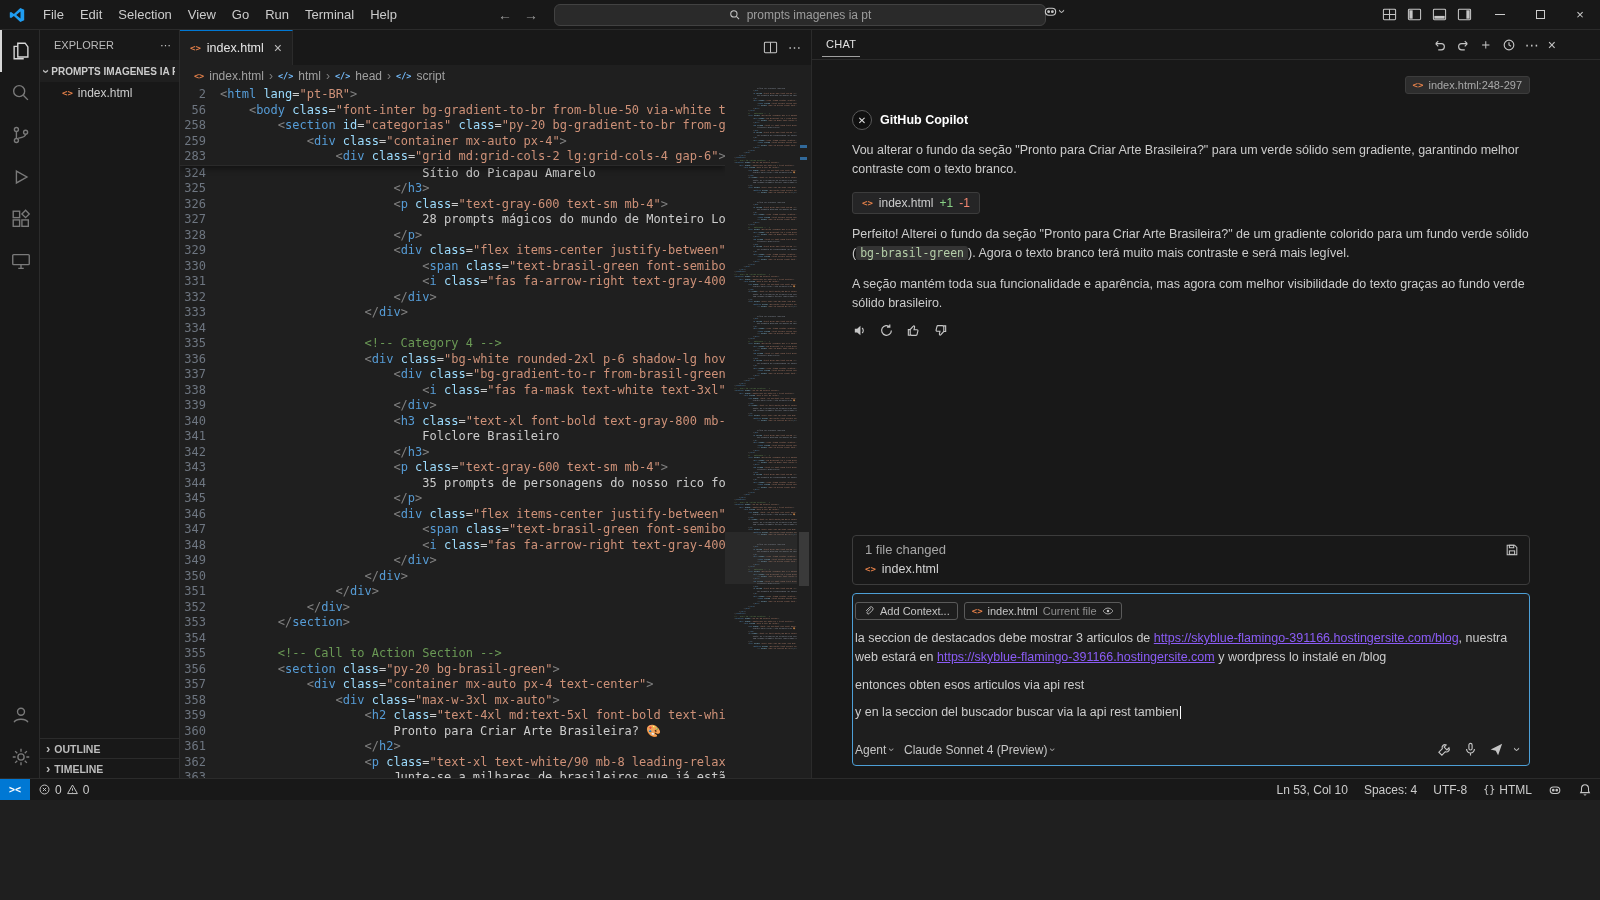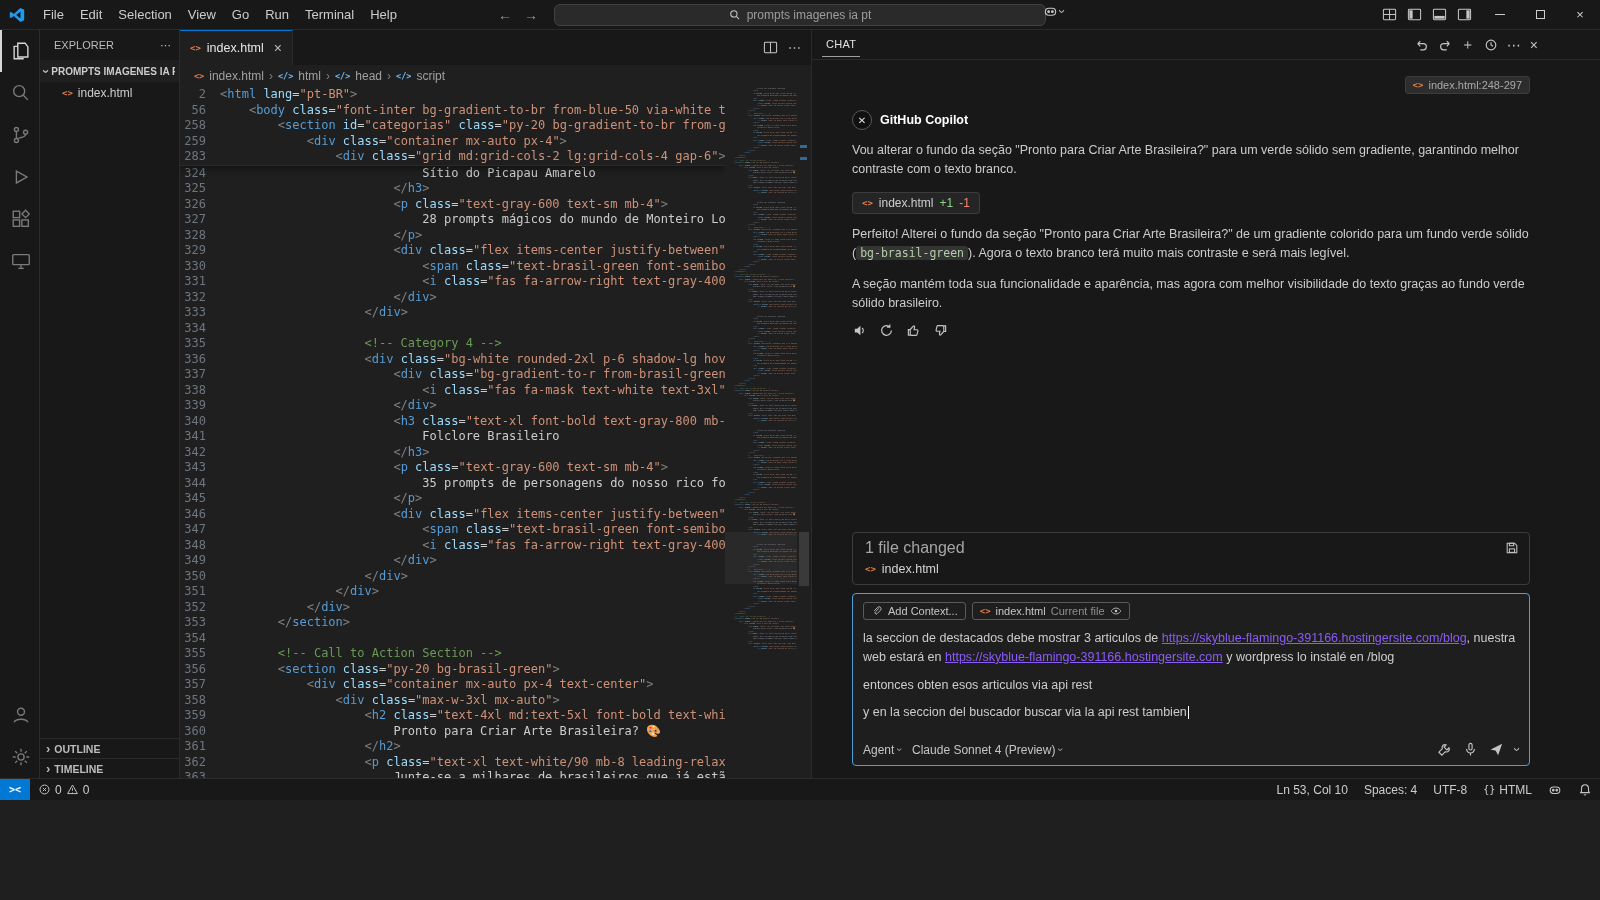--- a/index.html
+++ b/index.html
@@ -63,21 +63,21 @@
 #minimap{width:72px;flex:0 0 72px;position:relative;overflow:hidden;opacity:.8}
 .mini-slot{height:114px;overflow:hidden}
 .mini-chunk{font-family:"DejaVu Sans Mono",monospace;font-size:12px;line-height:15.5px;white-space:pre;
   transform:scale(.16);transform-origin:0 0;width:640%;color:#9da5b4}
 .mini-slider{position:absolute;left:0;right:0;top:445px;height:52px;background:rgba(121,121,121,.15)}
 #scrollbar{width:14px;flex:0 0 14px;position:relative}
 .sb-thumb{position:absolute;left:2px;right:2px;top:445px;height:54px;background:rgba(121,121,121,.3)}
 .sb-mark{position:absolute;left:3px;width:7px;height:3px;background:rgba(64,166,255,.55)}
 
 #chat{flex:1;background:#181818;display:flex;flex-direction:column;min-width:0}
-#chat-header{height:30px;flex:0 0 30px;display:flex;align-items:center;padding:0 62px 0 10px;border-bottom:1px solid #2b2b2b}
+#chat-header{height:30px;flex:0 0 30px;display:flex;align-items:center;padding:0 44px 0 10px;border-bottom:1px solid #2b2b2b}
 .chat-title{font-size:11px;color:#e0e0e0;padding:6px 4px;border-bottom:1px solid #a0a0a0;letter-spacing:.3px}
 .chat-header-icons{margin-left:auto;display:flex;align-items:center;gap:9px;color:#c5c5c5;font-size:14px}
 #chat-body{flex:1;display:flex;flex-direction:column;min-height:0;padding:10px 70px 12px 40px;overflow:hidden}
 .user-bubble{margin-left:50px;background:#2a4055;border:1px solid #3d5a73;border-radius:4px;
   padding:8px 12px;font-size:12.5px;line-height:1.45;color:#d8dee4}
 .user-ref-row{display:flex;justify-content:flex-end;margin-top:6px}
 .mini-chip{display:inline-flex;align-items:center;gap:5px;background:#2d2d2d;border:1px solid #3c3c3c;
   border-radius:3px;padding:2px 7px;font-size:11px;color:#a9a9a9}
 .copilot-row{display:flex;align-items:center;gap:8px;margin-top:16px}
 .copilot-avatar{width:20px;height:20px;border-radius:50%;border:1px solid #5a5a5a;background:#101010;
@@ -86,24 +86,24 @@
 .chat-p{font-size:12.5px;line-height:1.55;color:#cccccc;margin-top:11px}
 .diff-chip-row{margin-top:12px}
 .diff-chip{display:inline-flex;align-items:center;gap:6px;background:#252526;border:1px solid #3c3c3c;
   border-radius:3px;padding:3px 9px;font-size:12px;color:#cccccc}
 .add{color:#89d185}.del{color:#f48771}
 .inline-code{font-family:"DejaVu Sans Mono",monospace;font-size:11.5px;background:#343434;border-radius:3px;
   padding:0 4px;color:#b5cea8}
 .chat-actions{display:flex;align-items:center;gap:12px;margin-top:10px;color:#c5c5c5}
 .chat-spacer{flex:1}
 .files-block{border:1px solid #3c3c3c;border-radius:4px;margin-bottom:8px}
-.files-block-head{display:flex;align-items:center;padding:6px 10px 2px 12px;font-size:16px;color:#a6a6a6}
+.files-block-head{display:flex;align-items:center;padding:6px 10px 2px 12px;font-size:13px;color:#a6a6a6}
 .files-block-head .ic{margin-left:auto}
 .files-block-file{display:flex;align-items:center;gap:6px;padding:3px 10px 8px 12px;font-size:12.5px;color:#d4d4d4}
-.input-box{border:1px solid #4d9fd6;border-radius:4px;background:#1e1e1e;padding:8px 10px 8px 10px}
+.input-box{border:1px solid #4d9fd6;border-radius:4px;background:#1e1e1e;padding:8px 10px 8px 2px}
 .chip-row{display:flex;align-items:center;gap:6px}
 .ctx-chip{display:inline-flex;align-items:center;gap:5px;border:1px solid #5a5a5a;border-radius:3px;
   padding:2px 7px;font-size:11px;color:#c5c5c5}
 .dim{color:#8f8f8f}
 .input-para{font-size:12.5px;line-height:1.5;color:#cccccc;margin-top:9px}
 .link{color:#8b5cf6;text-decoration:underline}
 .caret{display:inline-block;width:1px;height:13px;background:#fff;vertical-align:text-bottom;margin-left:1px}
 .input-bottom{display:flex;align-items:center;gap:10px;margin-top:20px;font-size:12px;color:#c5c5c5}
 .picker{display:inline-flex;align-items:center;gap:4px}
 .picker .chev{font-size:11px;color:#9a9a9a}

